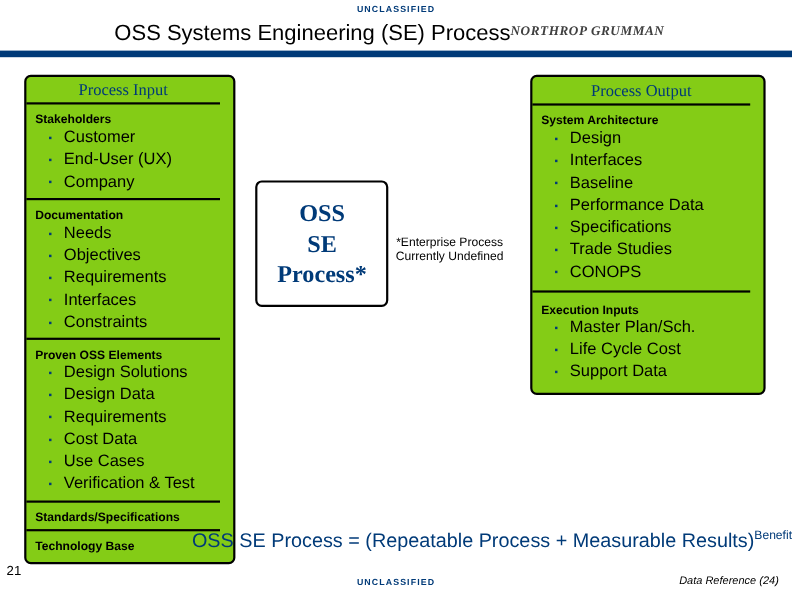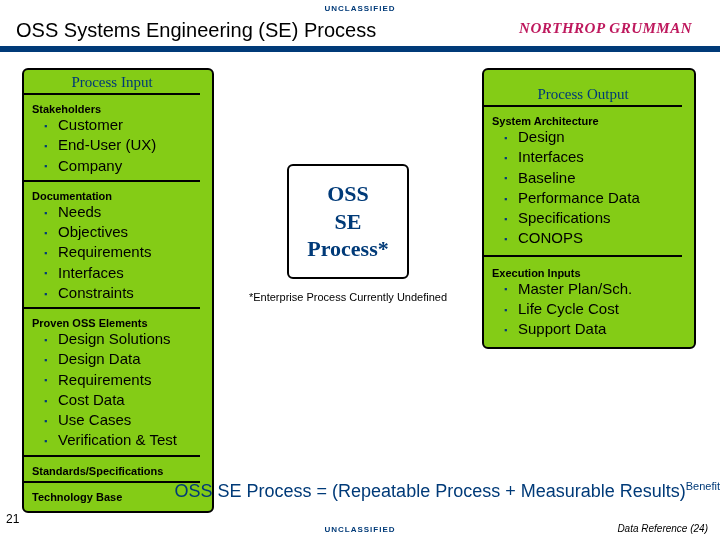--- a/index.html
+++ b/index.html
@@ -14,35 +14,35 @@
   .class-top {
     text-align: center;
     font-size: 8px;
     font-weight: bold;
     letter-spacing: 1px;
     color: #003a78;
     padding-top: 4px;
   }
   .header {
     display: flex;
-    justify-content: space-between;
+    justify-content: center;
     align-items: center;
     padding: 6px 28px 4px 16px;
   }
   .header h1 {
     font-size: 20px;
     font-weight: normal;
     color: #000;
   }
   .logo {
     font-family: "Times New Roman", serif;
     font-style: italic;
     font-weight: bold;
-    font-size: 15px;
-    color: #be185d;
+    font-size: 12px;
+    color: #404040;
     letter-spacing: 0.5px;
     position: relative;
     top: -2px;
   }
   .hr-bar {
     height: 6px;
     background: #003a78;
     margin: 0 0 16px 0;
   }
   .content {
@@ -87,21 +87,21 @@
     margin-left: -14px;
     font-size: 9px;
     vertical-align: middle;
   }
   .left-col { width: 192px; display: flex; flex-direction: column; gap: 0; }
   .left-col .box-title { border-bottom: 2px solid #000; margin: 0 -8px 4px -8px; }
   .left-col .sep { border-top: 2px solid #000; margin: 4px -8px; }
   .mid-col {
     width: 232px;
     display: flex;
-    flex-direction: column;
+    flex-direction: row;
     align-items: center;
     justify-content: center;
     padding-top: 96px;
   }
   .mid-box {
     border: 2px solid #000;
     border-radius: 6px;
     padding: 14px 18px;
     text-align: center;
     color: #003a78;
@@ -110,21 +110,21 @@
     font-weight: bold;
     line-height: 1.25;
   }
   .mid-note {
     font-family: Verdana, Geneva, sans-serif;
     font-size: 11px;
     text-align: center;
     margin-top: 12px;
   }
   .right-col { width: 214px; display: flex; flex-direction: column; }
-  .right-col .box-title { border-bottom: 2px solid #000; margin: 12px -8px 4px -8px; }
+  .right-col .box-title { border-bottom: 2px solid #000; margin: 1px -8px 4px -8px; }
   .right-col .sep { border-top: 2px solid #000; margin: 6px -8px; }
   .formula {
     position: absolute;
     left: 0; right: 0;
     bottom: 38px;
     text-align: right;
     font-size: 18px;
     color: #003a78;
   }
   .formula .sup {
@@ -229,20 +229,21 @@
     <div class="subhead">System Architecture</div>
     <ul class="items">
       <li>Design</li>
       <li>Interfaces</li>
       <li>Baseline</li>
       <li>Performance Data</li>
     </ul>
 
     <ul class="items">
       <li>Specifications</li>
+      <li>Trade Studies</li>
       <li>CONOPS</li>
     </ul>
 
     <div class="sep"></div>
 
     <div class="subhead">Execution Inputs</div>
     <ul class="items">
       <li>Master Plan/Sch.</li>
       <li>Life Cycle Cost</li>
       <li>Support Data</li>

